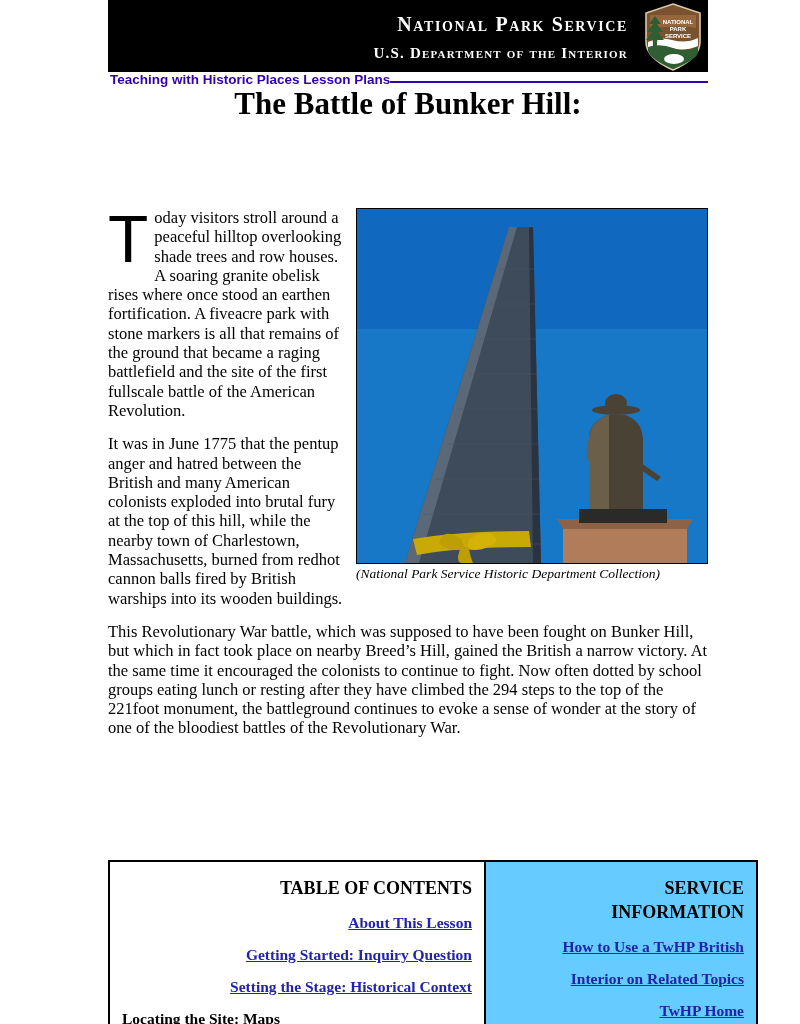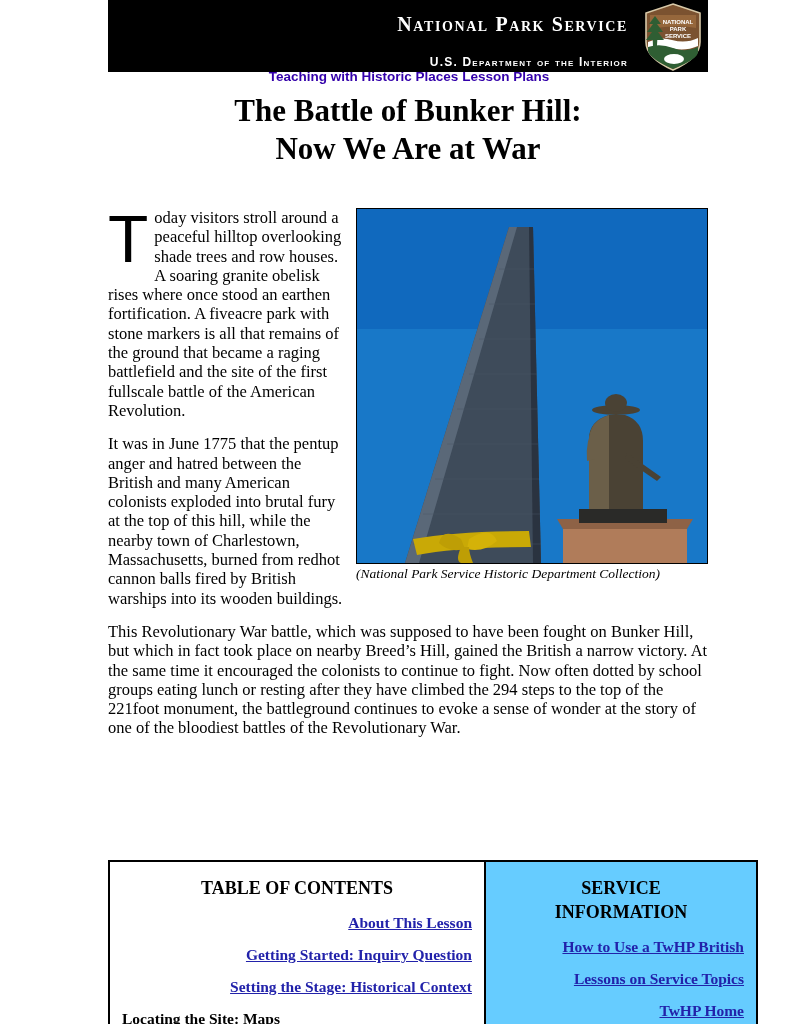--- a/index.html
+++ b/index.html
@@ -42,48 +42,47 @@
     color: #ffffff;
     font-size: 20px;
     font-weight: bold;
     letter-spacing: 1.6px;
     font-variant: small-caps;
     text-transform: none;
     line-height: 24px;
     white-space: nowrap;
   }
   .nps-subtitle {
-    font-family: Liberation Sans, sans-serif;
+    font-family: Liberation Serif, serif;
     color: #ffffff;
-    font-size: 12px;
+    font-size: 15px;
     font-weight: bold;
     letter-spacing: 1.2px;
     font-variant: small-caps;
     line-height: 18px;
-    margin-top: 17px;
+    margin-top: 8px;
     white-space: nowrap;
   }
   .arrowhead {
     position: absolute;
     right: 0px;
     top: 2px;
     width: 70px;
     height: 70px;
   }
 
   
   .twhp-bar {
     position: absolute;
     left: 110px;
     top: 70px;
     width: 598px;
     height: 20px;
     display: flex;
     align-items: center;
-    flex-direction: column;
   }
   .twhp-label {
     font-family: "Liberation Sans", "DejaVu Sans", sans-serif;
     font-size: 13.5px;
     font-weight: bold;
     color: #3300AA;
     white-space: nowrap;
     line-height: 14px;
   }
   .twhp-rule {
@@ -91,21 +90,21 @@
     height: 2px;
     background: #3300AA;
     margin-left: 0px;
     margin-top: 3px;
   }
 
   
   .lesson-title {
     position: absolute;
     left: 108px;
-    top: 92px;
+    top: 85px;
     width: 600px;
     text-align: center;
     font-family: "Liberation Serif", "DejaVu Serif", serif;
     font-size: 31px;
     font-weight: bold;
     line-height: 38px;
     color: #000000;
   }
 
   
@@ -177,21 +176,21 @@
     background: #ffffff;
   }
   td.related-cell {
     width: 246px;
     background: #66CCFF;
   }
   .panel-heading {
     font-family: "Liberation Serif", "DejaVu Serif", serif;
     font-size: 18px;
     font-weight: bold;
-    text-align: center;
+    text-align: right;
     color: #000000;
     line-height: 24px;
     margin: 2px 0 14px 0;
   }
   .panel-link {
     display: block;
     font-family: "Liberation Serif", "DejaVu Serif", serif;
     font-size: 15.5px;
     font-weight: bold;
     color: #2222AA;
@@ -233,21 +232,20 @@
     </svg>
   </div>
 
   <div class="twhp-bar">
     <span class="twhp-label">Teaching with Historic Places Lesson Plans</span>
     <span class="twhp-rule"></span>
   </div>
 
   <div class="lesson-title">
     <div>The Battle of Bunker Hill:</div>
-    <div>Now We Are at War</div>
   </div>
 
   <div class="content">
 
     <div class="photo-block">
       <svg class="photo" viewBox="0 0 350 354" preserveAspectRatio="none">
         <rect x="0" y="0" width="350" height="354" fill="#1878C8"></rect>
         <rect x="0" y="0" width="350" height="120" fill="#1069BE"></rect>
         <polygon points="152,18 176,18 184,354 48,354" fill="#3E4B5A"></polygon>
         <polygon points="152,18 160,18 62,354 48,354" fill="#5A6878"></polygon>
@@ -295,21 +293,21 @@
         <a class="panel-link" href="#">Setting the Stage: Historical Context</a>
         <div class="toc-group-label">Locating the Site: Maps</div>
 
       </td>
       <td class="related-cell">
         <div class="panel-heading">
           <div>SERVICE</div>
           <div>INFORMATION</div>
         </div>
         <a class="panel-link" href="#">How to Use a TwHP British</a>
-        <a class="panel-link" href="#">Lessons on Service Topics</a>
+        <a class="panel-link" href="#">Interior on Related Topics</a>
         <a class="panel-link" href="#">TwHP Home</a>
 
       </td>
     </tr>
   </tbody>
     </table>
 
 </div>
 
 </body></html>

